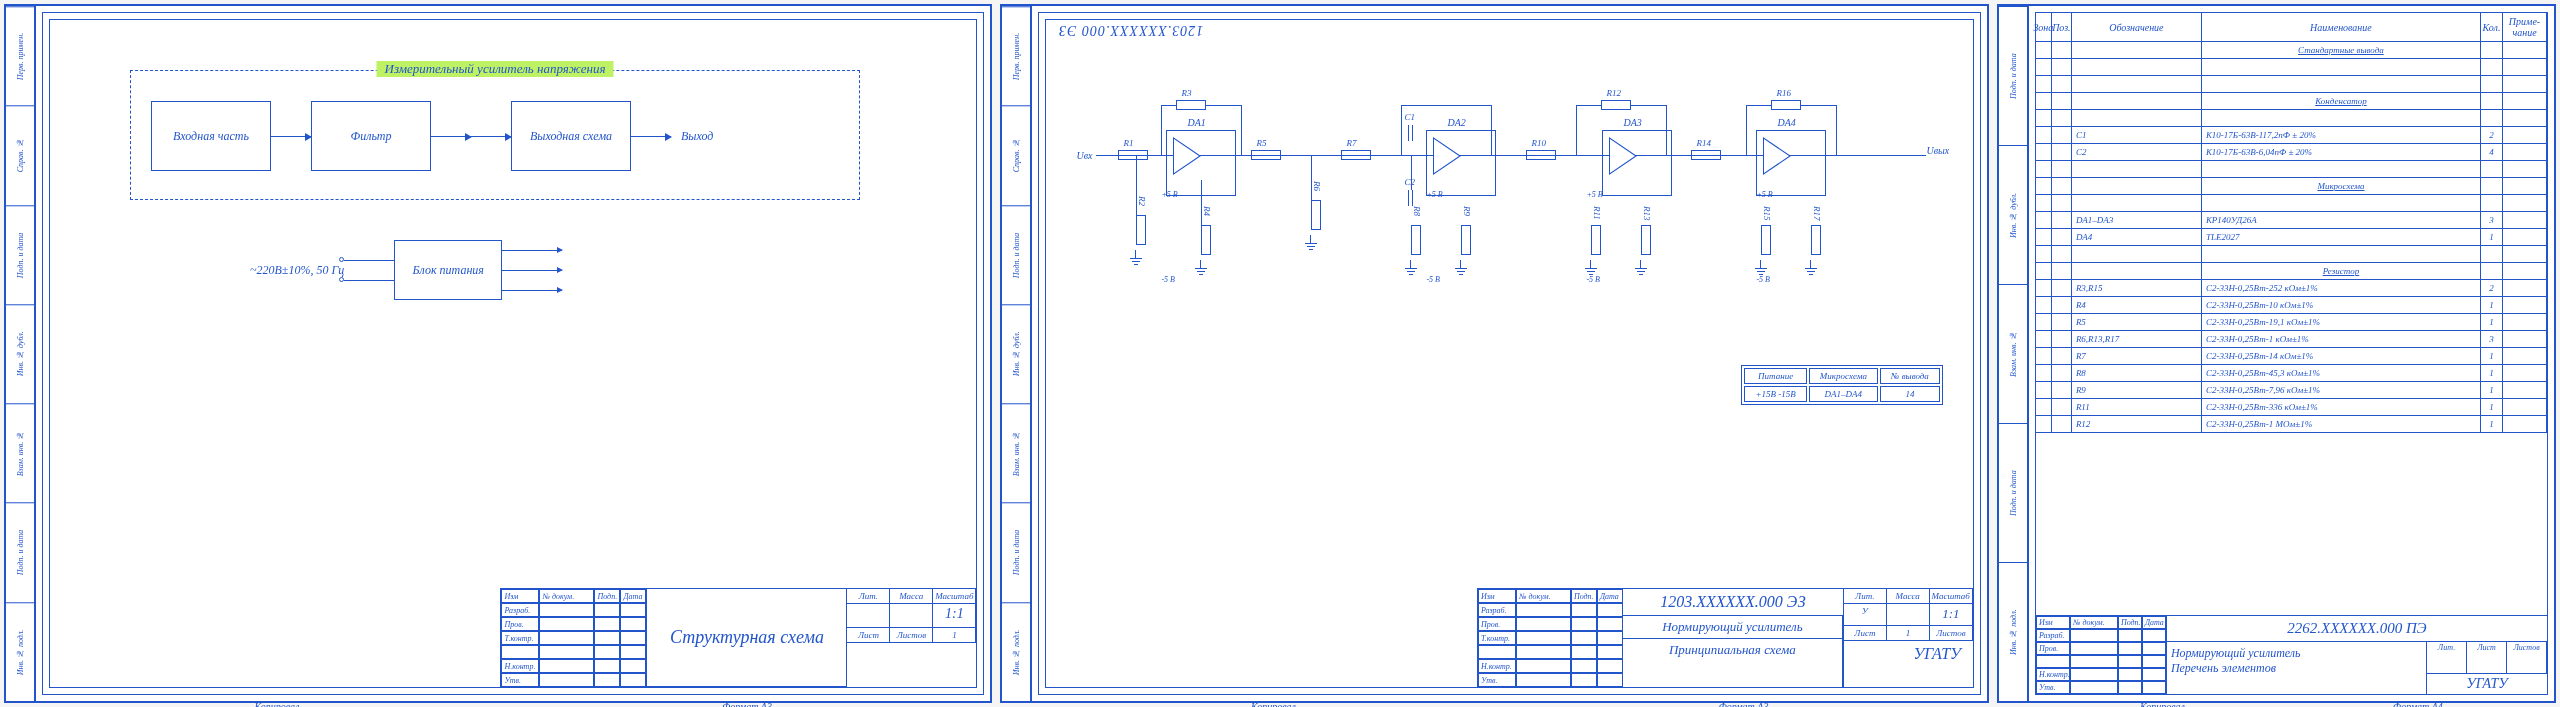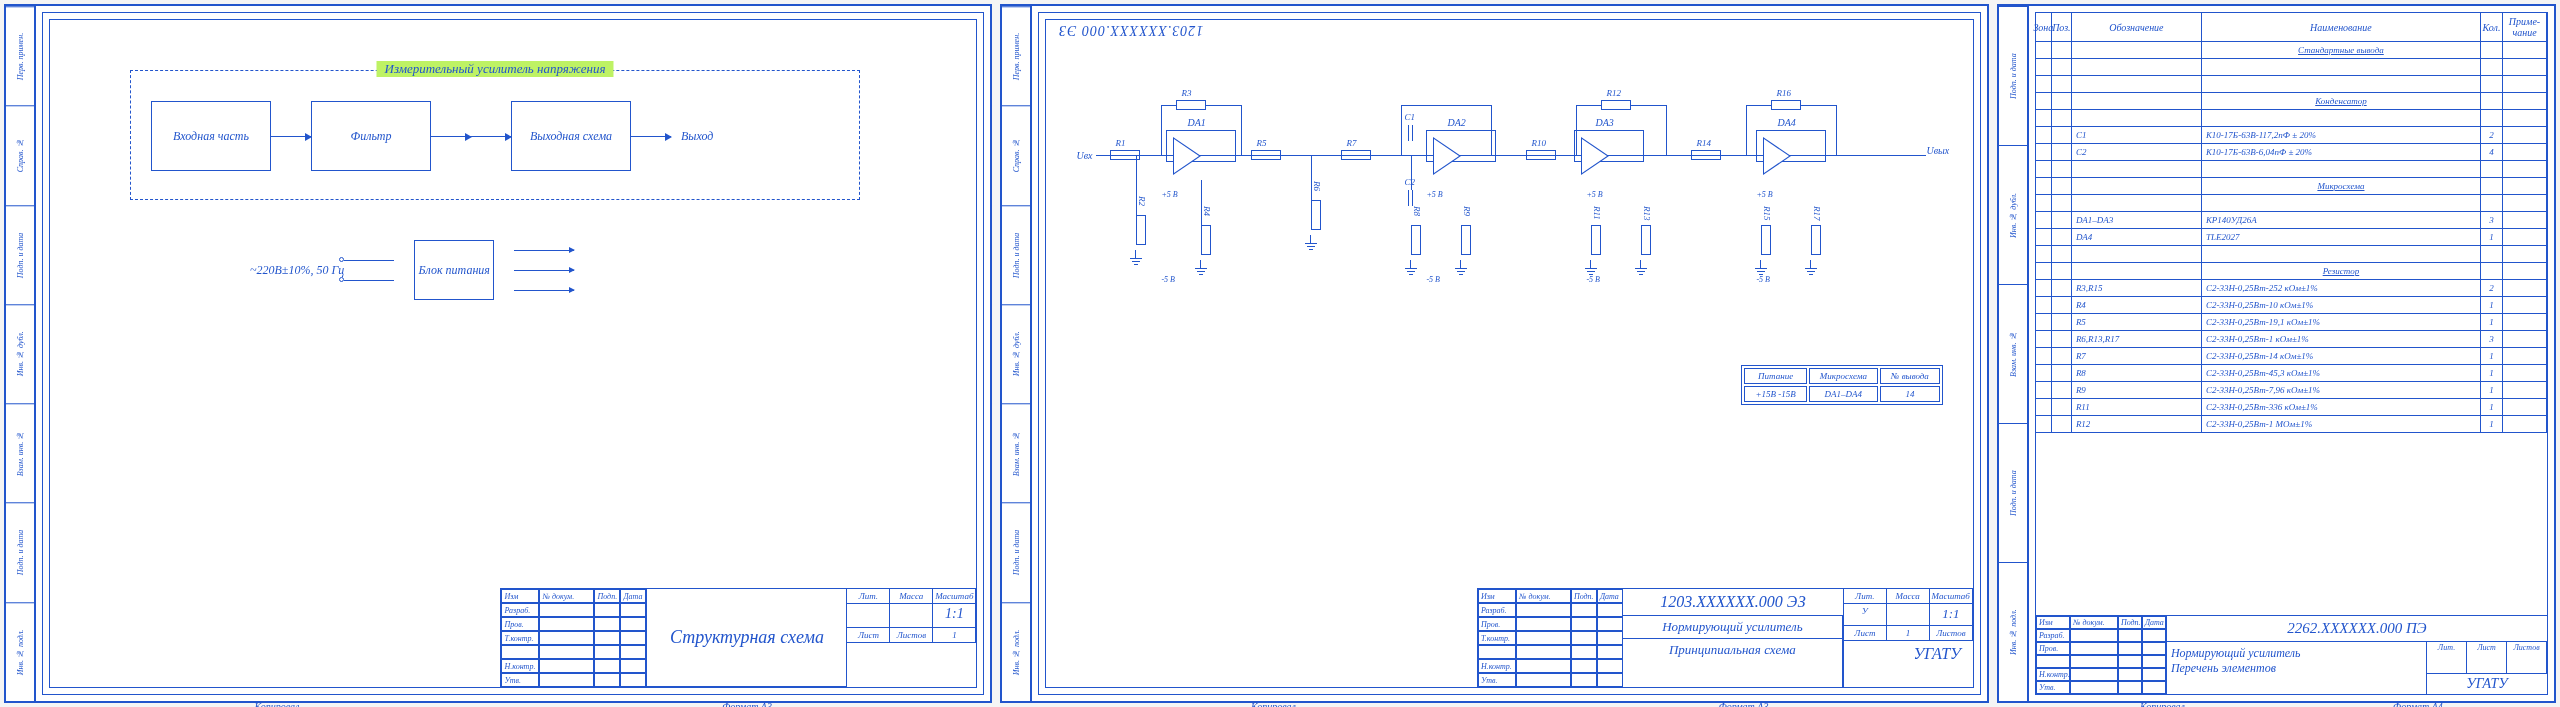--- a/index.html
+++ b/index.html
@@ -106,25 +106,25 @@
   }
   .psu-area {
     position: absolute;
     left: 200px; top: 220px;
     display: flex;
     align-items: center;
     color: #2255cc;
     font-size: 12px;
   }
   .psu-blk {
-    width: 80px; height: 60px;
+    width: 108px; height: 60px;
     border: 1.5px solid #2255cc;
     display: flex; align-items: center; justify-content: center;
     text-align: center;
-    margin: 0 20px;
+    margin: 0 0;
   }
   .psu-lines { position: relative; width: 60px; height: 60px; }
   .psu-lines .l {
     position: absolute; left: 0; width: 60px; height: 1px; background: #2255cc;
   }
   .psu-lines .l::after {
     content: ""; position: absolute; right: -1px; top: -3px;
     border-left: 6px solid #2255cc;
     border-top: 3px solid transparent; border-bottom: 3px solid transparent;
   }
@@ -196,21 +196,21 @@
     letter-spacing: 1px;
   }
   .circuit {
     position: absolute;
     left: 60px; top: 70px;
     right: 60px;
     height: 250px;
   }
   .opamp {
     position: absolute;
-    width: 70px; height: 32px;
+    width: 70px; height: 66px;
     border: 1px solid #2255cc;
     padding-left: 31px;
   }
   .opamp::before {
     content: "";
     position: absolute;
     left: 6px; top: 6px;
     width: 0; height: 0;
     border-left: 28px solid #2255cc;
     border-top: 19px solid transparent;
@@ -454,21 +454,21 @@
 
       <div class="circuit">
         <span class="io-lbl" style="left:-30px;top:60px">Uвх</span>
         <span class="io-lbl" style="left:820px;top:55px">Uвых</span>
 
         <div class="wire" style="left:-10px;top:65px;width:830px;height:1px"></div>
 
         <div class="opamp" style="left:60px;top:40px">
             <span class="op-lbl">DA1</span>
           </div>
-        <div class="res" style="left:4px;top:60px">
+        <div class="res" style="left:12px;top:60px">
             <span class="res-lbl">R1</span>
           </div>
         <div class="res" style="left:70px;top:10px">
             <span class="res-lbl">R3</span>
           </div>
         <div class="wire" style="left:55px;top:15px;width:1px;height:50px"></div>
         <div class="wire" style="left:55px;top:15px;width:15px;height:1px"></div>
         <div class="wire" style="left:100px;top:15px;width:35px;height:1px"></div>
         <div class="wire" style="left:135px;top:15px;width:1px;height:50px"></div>
         <div class="res" style="left:145px;top:60px">
@@ -539,21 +539,21 @@
             <div class="g2"></div>
             <div class="g3"></div>
           </div>
         <span class="rail-lbl" style="left:320px;top:100px">+5 В</span>
         <span class="rail-lbl" style="left:320px;top:185px">-5 В</span>
 
         <div class="res" style="left:420px;top:60px">
             <span class="res-lbl">R10</span>
           </div>
 
-        <div class="opamp" style="left:468px;top:40px">
+        <div class="opamp" style="left:496px;top:40px">
             <span class="op-lbl">DA3</span>
           </div>
         <div class="res" style="left:495px;top:10px">
             <span class="res-lbl">R12</span>
           </div>
         <div class="wire" style="left:470px;top:15px;width:1px;height:50px"></div>
         <div class="wire" style="left:470px;top:15px;width:25px;height:1px"></div>
         <div class="wire" style="left:525px;top:15px;width:35px;height:1px"></div>
         <div class="wire" style="left:560px;top:15px;width:1px;height:50px"></div>
         <div class="res" style="left:475px;top:145px;transform:rotate(90deg)">

